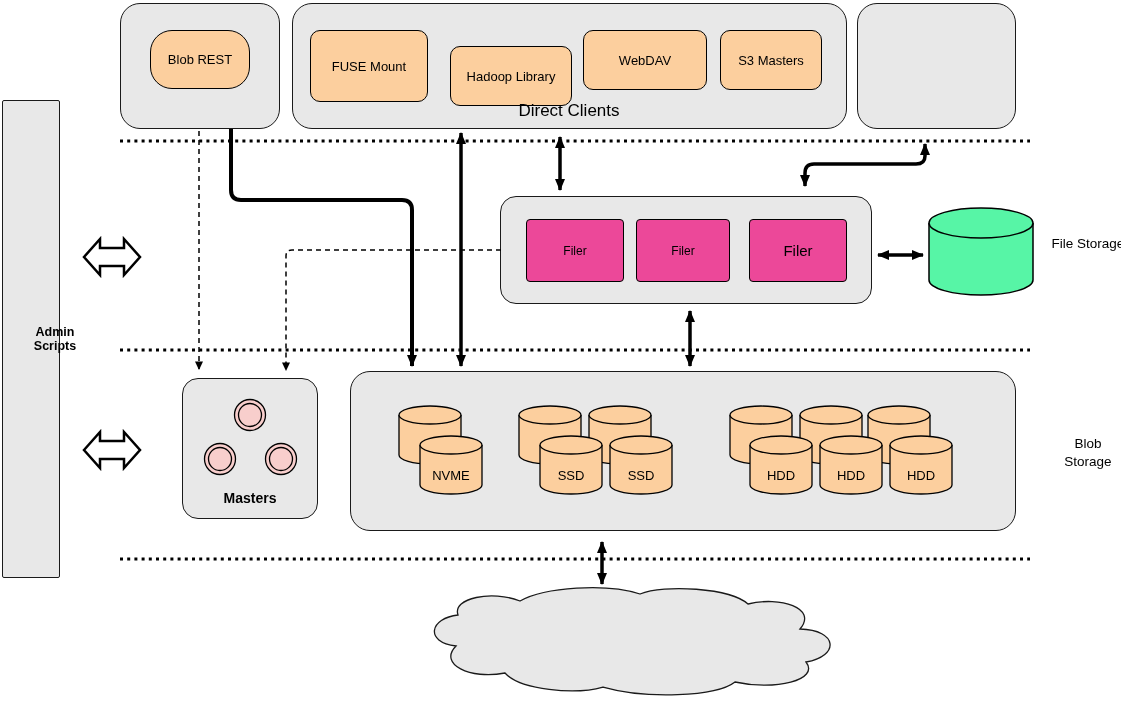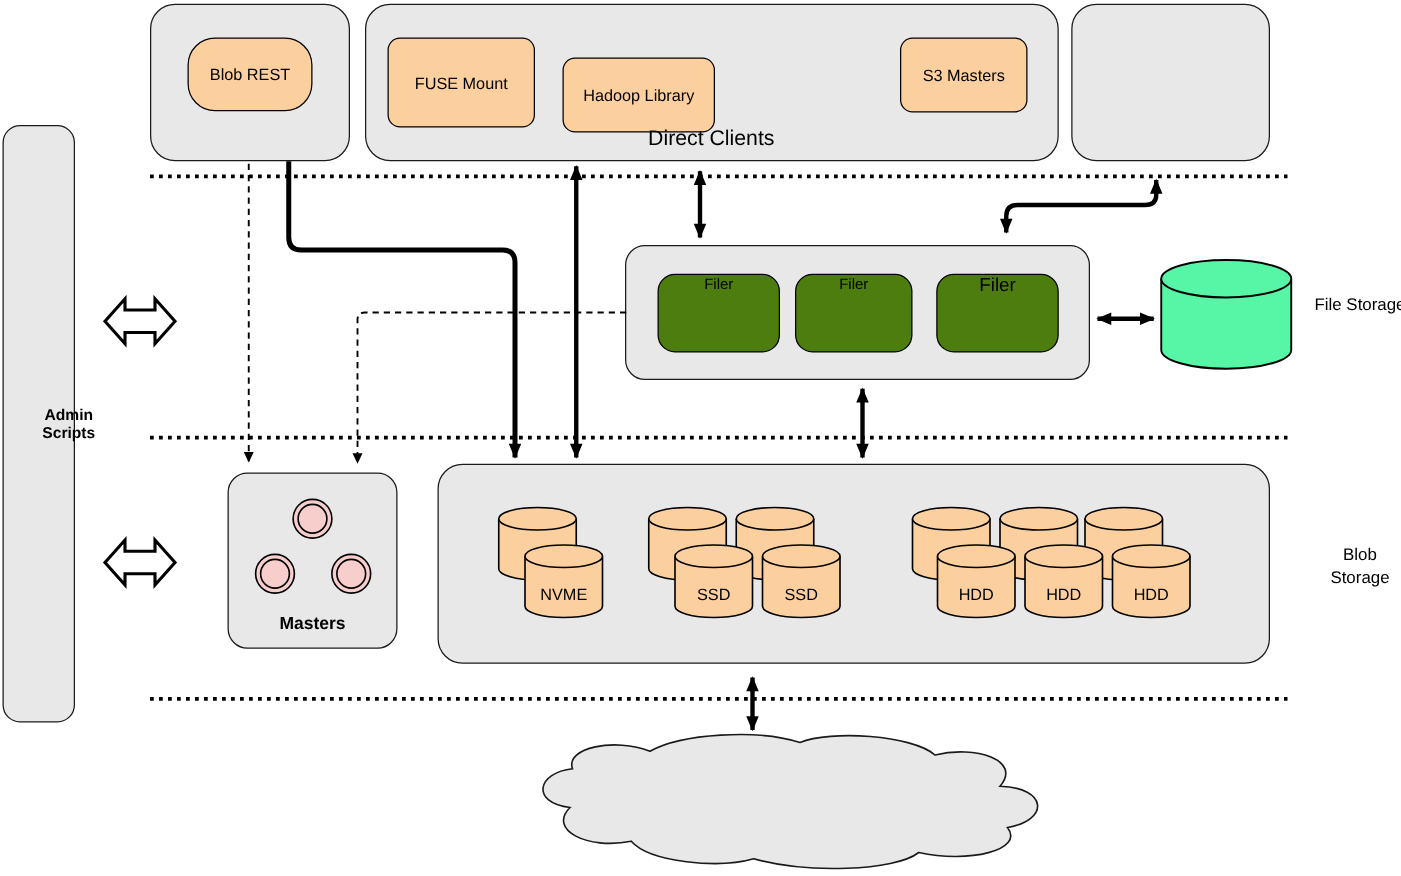--- a/index.html
+++ b/index.html
@@ -3,48 +3,51 @@
 <meta charset="utf-8">
 <style>
   html,body { margin:0; padding:0; background:#fff; }
   .stage { position:relative; width:1121px; height:701px; background:#ffffff;
            font-family:"Liberation Sans", sans-serif; color:#000; overflow:hidden; }
   .panel { position:absolute; background:#e8e8e8; border:1.3px solid #1a1a1a;
            box-sizing:border-box; z-index:1; }
   .obox  { position:absolute; background:#fccf9e; border:1.3px solid #000; border-radius:10px;
            display:flex; align-items:center; justify-content:center; font-size:13px;
            box-sizing:border-box; z-index:2; }
-  .gbox  { position:absolute; background:#4d7c0f; border:1.3px solid #000; border-radius:14px;
-           display:flex; align-items:flex-start; justify-content:center; font-size:12px;
+  .gbox  { position:absolute; background:#ec4899; border:1.3px solid #000; border-radius:4px;
+           display:flex; align-items:center; justify-content:center; font-size:12px;
            box-sizing:border-box; z-index:2; }
   .lbl   { position:absolute; z-index:3; line-height:1.25; }
   .center{ display:flex; align-items:center; justify-content:center; text-align:center; }
   svg.overlay { position:absolute; left:0; top:0; z-index:4; pointer-events:none; }
   .cyl-label { font-family:"Liberation Sans", sans-serif; font-size:13px; fill:#000; text-anchor:middle; }
 </style>
 </head>
 <body>
 
 <div class="stage">
 
-  <div class="panel center" style="left:2px; top:100px; width:58px; height:478px; border-radius:14px;padding-left:48px;">
+  <div class="panel center" style="left:2px; top:100px; width:58px; height:478px; border-radius:2px;padding-left:48px;">
     <div style="font-weight:bold; font-size:12.5px; width:50px; text-align:center;">Admin Scripts</div>
   </div>
 
   <div class="panel" style="left:120px; top:3px; width:160px; height:126px; border-radius:20px;"></div>
   <div class="obox" style="left:150px; top:30px; width:100px; height:59px;border-radius:22px;">
     <span>Blob REST</span>
   </div>
 
   <div class="panel" style="left:292px; top:3px; width:555px; height:126px; border-radius:20px;"></div>
   <div class="obox" style="left:310px; top:30px; width:118px; height:72px;">
     <span>FUSE Mount</span>
   </div>
   <div class="obox" style="left:450px; top:46px; width:122px; height:60px;align-items:center;">
     <span>Hadoop Library</span>
+  </div>
+  <div class="obox" style="left:583px; top:30px; width:124px; height:60px;">
+    <span>WebDAV</span>
   </div>
   <div class="obox" style="left:720px; top:30px; width:102px; height:60px;">
     <span>S3 Masters</span>
   </div>
   <div class="lbl" style="left:469px; top:100px; width:200px; text-align:center; font-size:17px;">Direct Clients</div>
 
   <div class="panel" style="left:857px; top:3px; width:159px; height:126px; border-radius:20px;"></div>
 
   <div class="panel" style="left:500px; top:196px; width:372px; height:108px; border-radius:16px;"></div>
   <div class="gbox" style="left:526px; top:219px; width:98px; height:63px;">

